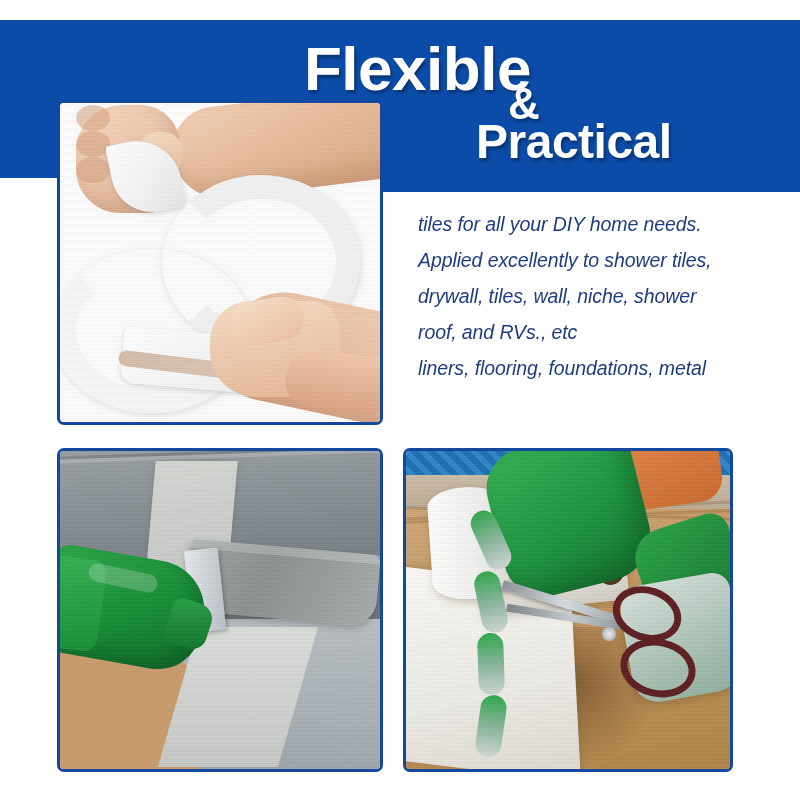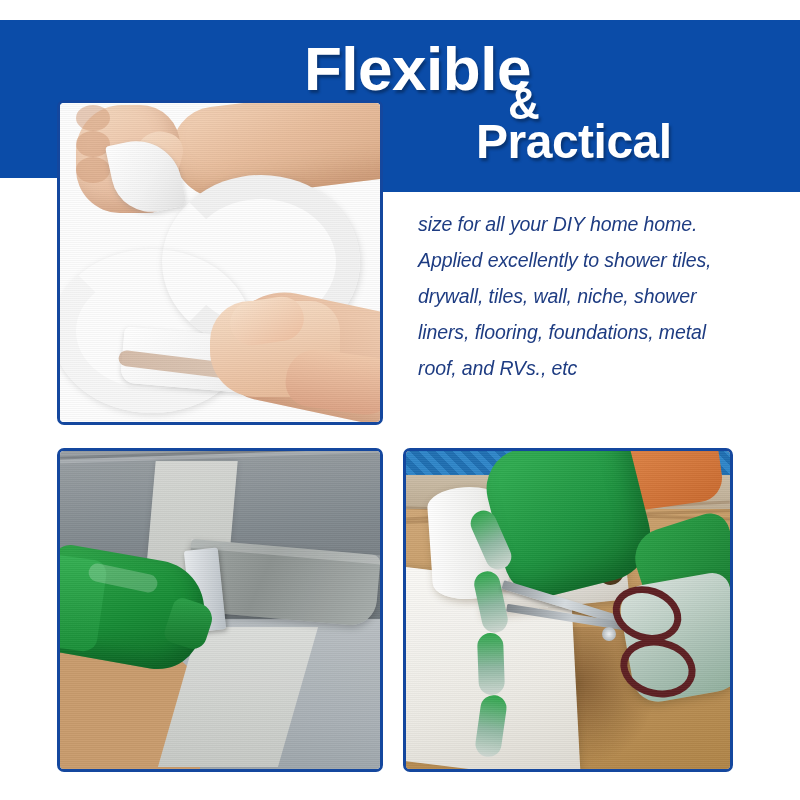--- a/index.html
+++ b/index.html
@@ -417,25 +417,25 @@
   <div class="header-band"></div>
   <div class="band-notch"></div>
 
   <div class="headline">
     <span class="hl-word hl-flexible">Flexible</span>
     <span class="hl-word hl-amp">&amp;</span>
     <span class="hl-word hl-practical">Practical</span>
   </div>
 
   <div class="body-copy">
-    <div>size for all your DIY home home.</div>
+    <div>tiles for all your DIY home needs.</div>
     <div>Applied excellently to shower tiles,</div>
     <div>drywall, tiles, wall, niche, shower</div>
+    <div>roof, and RVs., etc</div>
     <div>liners, flooring, foundations, metal</div>
-    <div>roof, and RVs., etc</div>
   </div>
 
   <div class="photo photo-topleft">
     <div class="scene s1">
       <div class="arm arm-top"></div>
       <div class="fist-top">
         <div class="knuckle k1"></div>
         <div class="knuckle k2"></div>
         <div class="knuckle k3"></div>
       </div>

